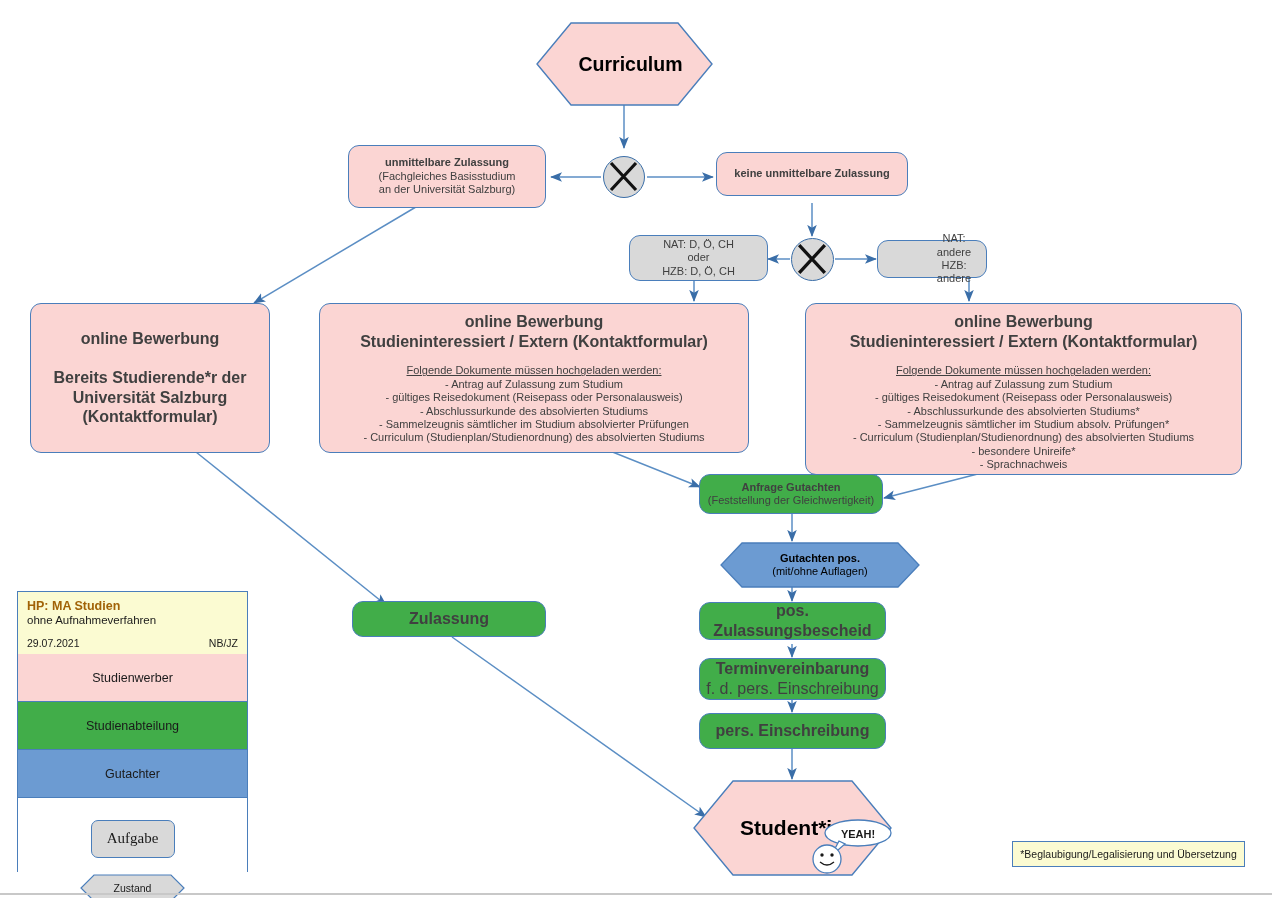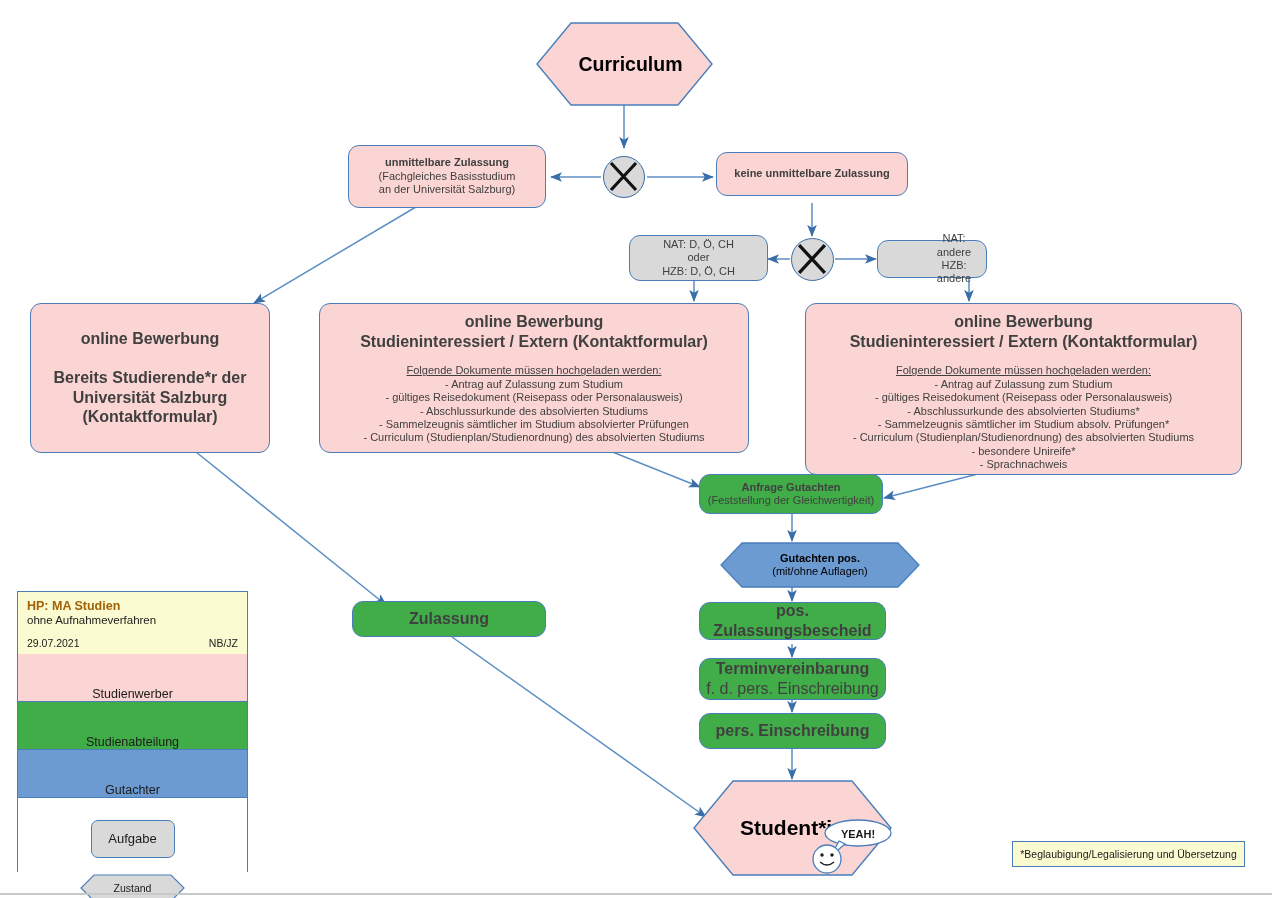--- a/index.html
+++ b/index.html
@@ -90,42 +90,43 @@
   #legend-title-row .l1 { font-size: 12.5px; font-weight: bold; color: #a16207; }
   #legend-title-row .l2 { font-size: 11.5px; color: #1a1a1a; margin-top: 1px;}
   #legend-meta {
     position: absolute;
     left: 9px; right: 9px; bottom: 5px;
     display: flex;
     justify-content: space-between;
     font-size: 10.5px;
     color: #1a1a1a;
   }
-  .legend-swatch { height: 48px; align-items: flex-end; }
+  .legend-swatch { height: 48px; }
   #legend-shapes {
     height: 125px;
     display: flex;
     flex-direction: column;
     align-items: center;
     justify-content: center;
     gap: 16px;
     border-bottom: none;
     background: #ffffff;
   }
   .legend-task {
     width: 82px;
     height: 36px;
     border: 1.2px solid #4a7ebb;
     border-radius: 7px;
     background: #d9d9d9;
     display: flex;
     align-items: center;
     justify-content: center;
-    font-size: 13px;
-    color: #1a1a1a;
+    font-size: 15px;
+    color: #1a1a1a;
+    font-family: Liberation Serif, serif;
   }
   .legend-state {
     position: relative;
     width: 105px;
     height: 28px;
   }
   .legend-state .lbl {
     position: absolute;
     left: 0; top: 0; width: 100%; height: 100%;
     display: flex; align-items: center; justify-content: center;

